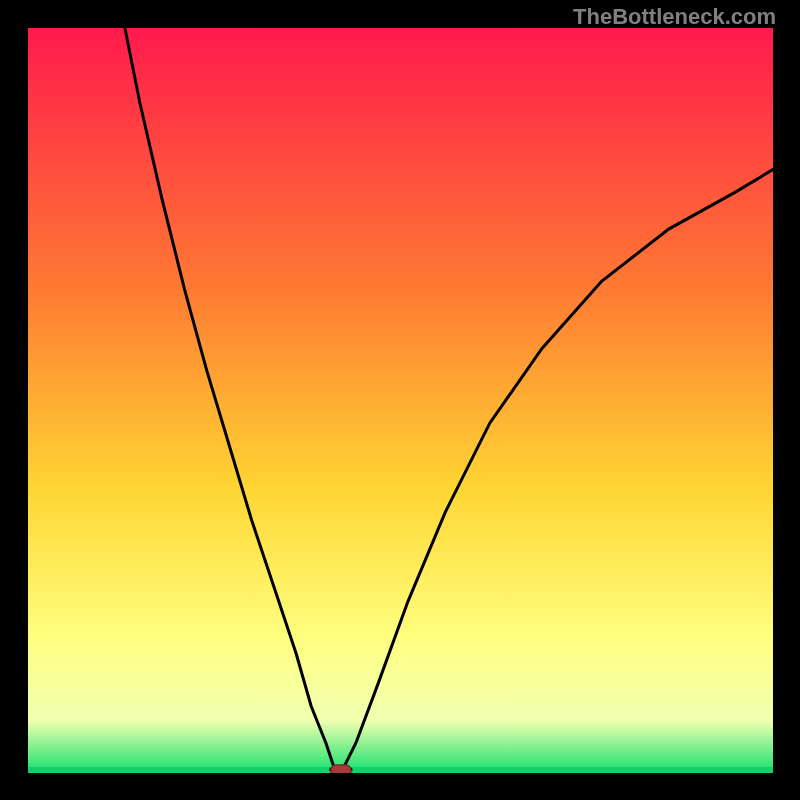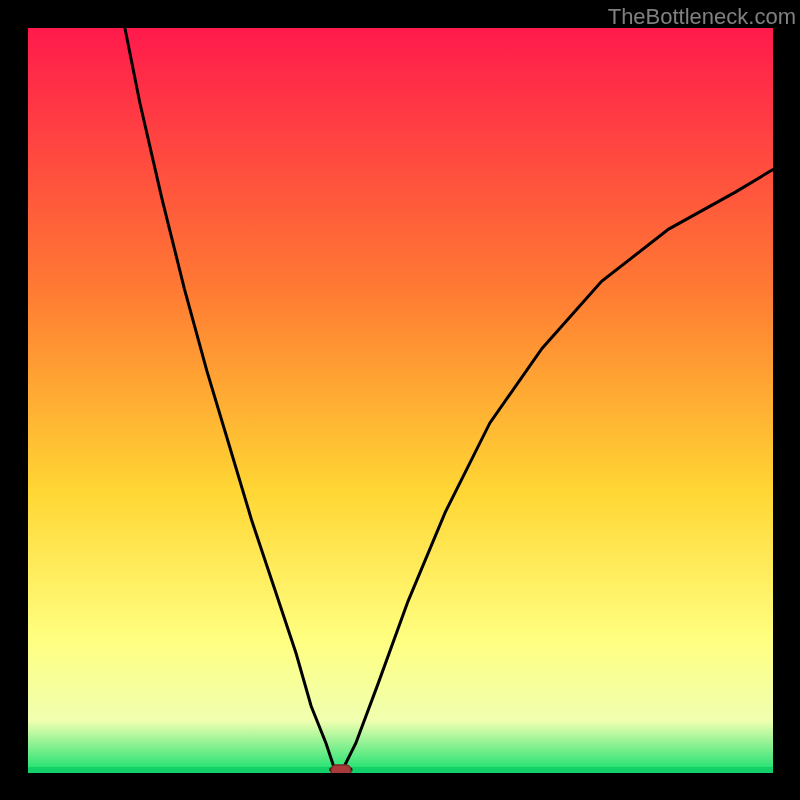--- a/index.html
+++ b/index.html
@@ -23,24 +23,24 @@
   .plot {
     position: absolute;
     left: 28px;
     top: 28px;
     width: 745px;
     height: 745px;
   }
   .watermark {
     position: absolute;
     top: 4px;
-    right: 4px;
+    right: 24px;
     color: #808080;
     font-size: 22px;
-    font-weight: normal;
+    font-weight: bold;
     user-select: none;
   }
 </style>
 </head>
 <body>
 
 <div class="chart-wrap">
   <div class="outer"></div>
 
   <svg class="plot" viewBox="0 0 745 745" preserveAspectRatio="none">

